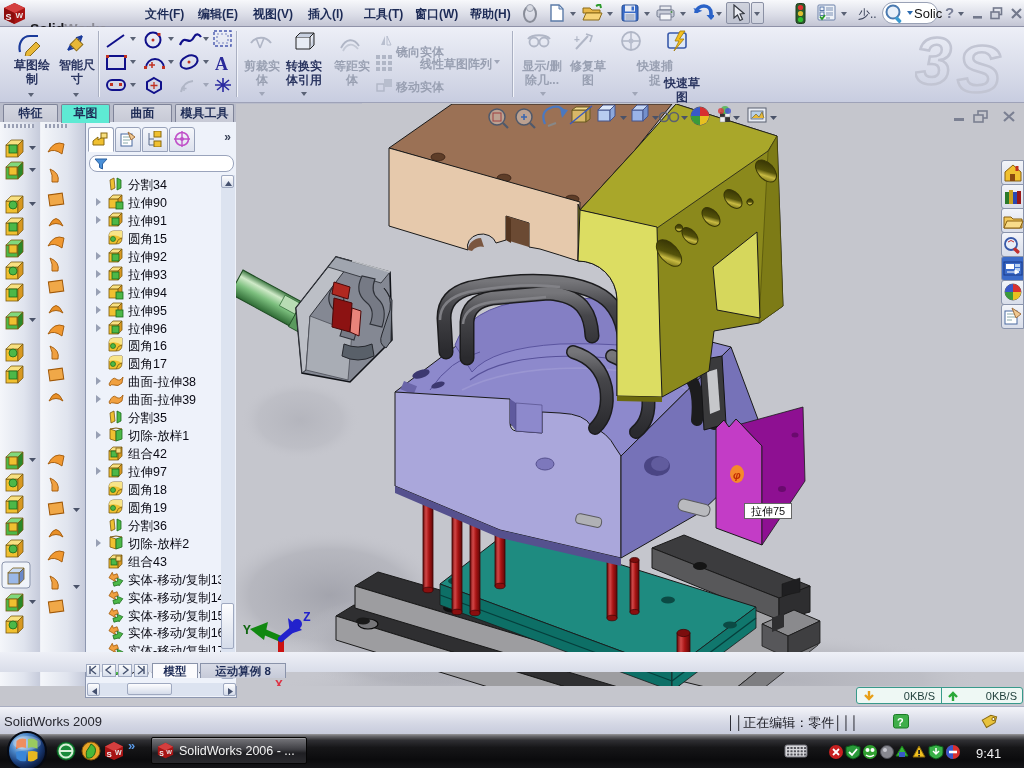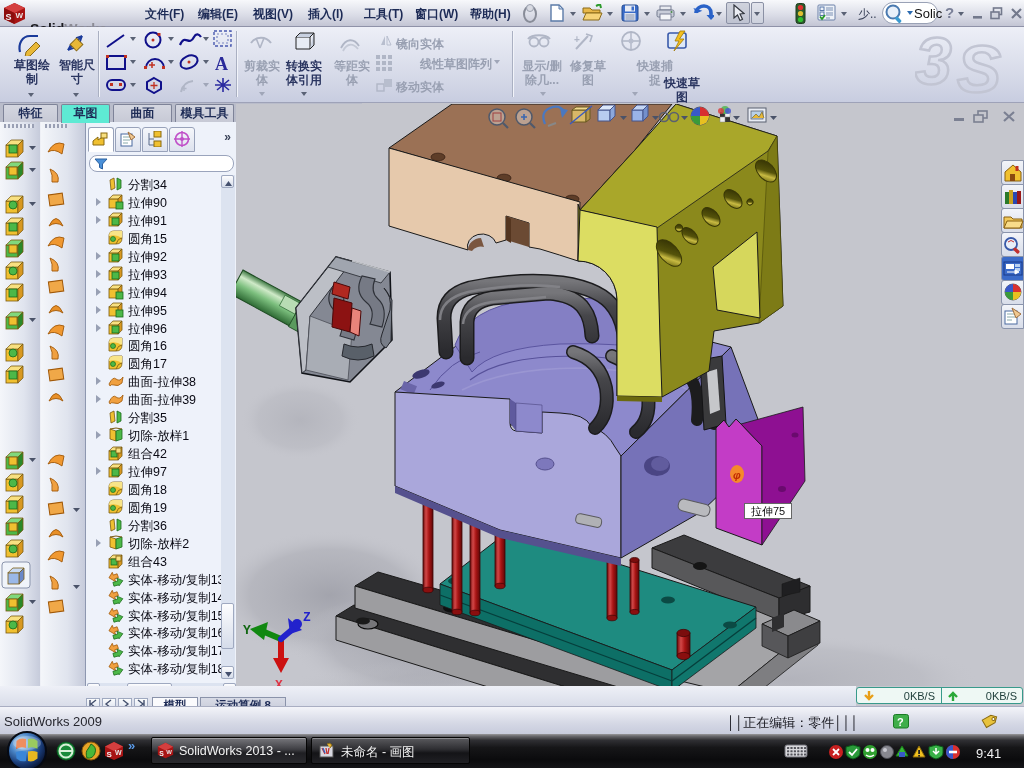--- a/index.html
+++ b/index.html
@@ -26,21 +26,21 @@
 #filter{position:absolute;left:3px;top:33px;width:145px;height:17px;border:1px solid #9aa4bc;border-radius:8px;background:#fff}
 #tree{position:absolute;left:1px;top:53px;width:135px;height:504px;overflow:hidden}
 .trow{position:relative;height:17.95px;font-size:12.5px;color:#0a0a14;white-space:nowrap}
 .tw{position:absolute;left:9px;top:5px;width:0;height:0;border-left:5px solid #98a0b4;border-top:4px solid transparent;border-bottom:4px solid transparent}
 .tic{position:absolute;left:21px;top:1px}
 .ttx{position:absolute;left:41px;top:2px}
 #vscroll{position:absolute;right:1px;top:53px;width:14px;height:504px;background:#dce3f0}
 #hscroll{position:absolute;left:1px;bottom:1px;width:149px;height:13px;background:#dce3f0}
 .sbtn{position:absolute;width:13px;height:13px;background:linear-gradient(#fdfdfe,#d5dcea);border:1px solid #9fa9c0;border-radius:2px}
 #splitter{left:237px;top:122px;width:7px;height:564px;background:linear-gradient(90deg,#dde1eb,#bcc1d2)}
-#dtabs{left:0;top:686px;width:856px;height:20px;background:linear-gradient(#eef0f7,#d9dde9)}
+#dtabs{left:0;top:652px;width:1024px;height:20px;background:linear-gradient(#eef0f7,#d9dde9)}
 .navb{position:absolute;top:12px;width:14px;height:13px;background:linear-gradient(#fbfcfd,#d8dfec);border:1px solid #9fa9c0}
 .dtab{position:absolute;top:11px;height:15px;border:1px solid #8a93aa;border-bottom:none;background:linear-gradient(#d8dbe6,#c6cad8);font-size:11.5px;font-weight:bold;color:#1d2b56;text-align:center;line-height:14px}
 .dtab.act{background:#fbfbfd}
 #status{left:0,top:706px}
 #status{left:0;top:706px;width:1024px;height:28px;background:linear-gradient(#f3f4f9,#d5d8e5 60%,#c7cbdc);border-top:1px solid #a9aec2;font-size:13px;color:#26262e}
 #taskbar{left:0;top:734px;width:1024px;height:34px;background:linear-gradient(#98989a 0%,#6a6a6e 6%,#303034 18%,#161618 40%,#0b0b0d 75%,#151518)}
 .tbtn{position:absolute;top:3px;height:27px;border:1px solid #050505;border-radius:2px;background:linear-gradient(#77777c,#3f3f44 45%,#1f1f23 60%,#2a2a2e);box-shadow:inset 0 1px 0 rgba(255,255,255,.3);color:#f2f2f2;font-size:12.5px}
 #net{left:856px;top:687px;width:167px;height:17px;background:#eef8f4;border:1px solid #389a8b;border-radius:3px;font-size:11px;color:#1c3c38}
 #tooltip{left:744px;top:503px;width:48px;height:16px;background:#fff;border:1px solid #666;font-size:11px;color:#111;text-align:center;line-height:15px}
 </style></head>
@@ -232,21 +232,21 @@
     <svg class="abs" style="left:338px;top:7px;" width="24" height="18" viewBox="0 0 24 18">
       <path d="M3,14 C8,4 16,4 21,12" fill="none" stroke="#b0b6c6" stroke-width="1.8"></path>
       <path d="M5,17 C9,9 15,9 20,15" fill="none" stroke="#c4c9d6" stroke-width="1.8"></path>
     </svg>
     <div class="bigtx gray" style="left:330px;top:32px;width:44px">等距实
 体</div>
     <svg class="abs" style="left:378px;top:6px;" width="16" height="14" viewBox="0 0 16 14">
       <path d="M3,12 L7,3 L7,12 Z" fill="#b8bece"></path>
       <path d="M13,12 L9,3 L9,12 Z" fill="none" stroke="#b8bece"></path>
     </svg>
-    <div class="bigtx gray" style="left:396px;top:10px;width:80px;text-align:left">镜向实体</div>
+    <div class="bigtx gray" style="left:396px;top:18px;width:80px;text-align:left">镜向实体</div>
     <svg class="abs" style="left:376px;top:28px;" width="18" height="16" viewBox="0 0 18 16">
       <g fill="#b0b6c6">
         <rect x="0" y="0" width="4" height="4"></rect>
         <rect x="6" y="0" width="4" height="4"></rect>
         <rect x="12" y="0" width="4" height="4"></rect>
         <rect x="0" y="6" width="4" height="4"></rect>
         <rect x="6" y="6" width="4" height="4"></rect>
         <rect x="12" y="6" width="4" height="4"></rect>
         <rect x="0" y="12" width="4" height="4"></rect>
         <rect x="6" y="12" width="4" height="4"></rect>
@@ -1128,30 +1128,21 @@
       <text x="11" y="14" font-size="7" font-weight="bold" fill="#e8e8e8">W</text>
     </svg>
     <div class="abs" style="left:128px;top:4px;color:#5a9ae8;font-weight:bold;font-size:13px">»</div>
 <div class="tbtn" style="left:151px;width:156px">
       <svg class="abs" style="left:5px;top:4px" width="17" height="17" viewBox="0 0 20 20">
         <polygon points="10,1 19,5.5 19,15 10,19 1,15 1,5.5" fill="#a81414"></polygon>
         <polygon points="10,1 19,5.5 10,10 1,5.5" fill="#d43f3f"></polygon>
         <text x="2.5" y="16" font-size="8" font-weight="bold" fill="#f0f0f0">S</text>
         <text x="11" y="14" font-size="7" font-weight="bold" fill="#e8e8e8">W</text>
       </svg>
-      <div class="abs" style="left:27px;top:6px;white-space:nowrap">SolidWorks 2013 - ...</div>
-    </div>
-<div class="tbtn" style="left:311px;width:159px;background:linear-gradient(#5a5a5e,#2e2e32 45%,#141417 60%,#202024)">
-      <svg class="abs" style="left:7px;top:4px" width="16" height="17" viewBox="0 0 16 17">
-        <rect x="1" y="4" width="13" height="11" fill="#d8d8e0" stroke="#555"></rect>
-        <path d="M3,6 l3,6 m1,-6 l1,6 m2,-6 l-1,6" stroke="#c03030" stroke-width="1.3"></path>
-        <path d="M4,6 l2,5" stroke="#3060c0" stroke-width="1.3"></path>
-        <path d="M8,2 q3,-2 5,1 l-2,3" fill="#e8b838" stroke="#8a6a18"></path>
-      </svg>
-      <div class="abs" style="left:29px;top:6px;white-space:nowrap">未命名 - 画图</div>
+      <div class="abs" style="left:27px;top:6px;white-space:nowrap">SolidWorks 2006 - ...</div>
     </div>
 <svg class="abs" style="left:784px;top:10px;" width="24" height="14" viewBox="0 0 24 14">
       <rect x="1" y="1" width="22" height="12" rx="2" fill="#d8d8dc" stroke="#707078"></rect>
       <g fill="#55555c">
         <rect x="3.0" y="3.0" width="2.2" height="2" rx="0.5"></rect>
         <rect x="6.4" y="3.0" width="2.2" height="2" rx="0.5"></rect>
         <rect x="9.8" y="3.0" width="2.2" height="2" rx="0.5"></rect>
         <rect x="13.2" y="3.0" width="2.2" height="2" rx="0.5"></rect>
         <rect x="16.6" y="3.0" width="2.2" height="2" rx="0.5"></rect>
         <rect x="20.0" y="3.0" width="2.2" height="2" rx="0.5"></rect>

